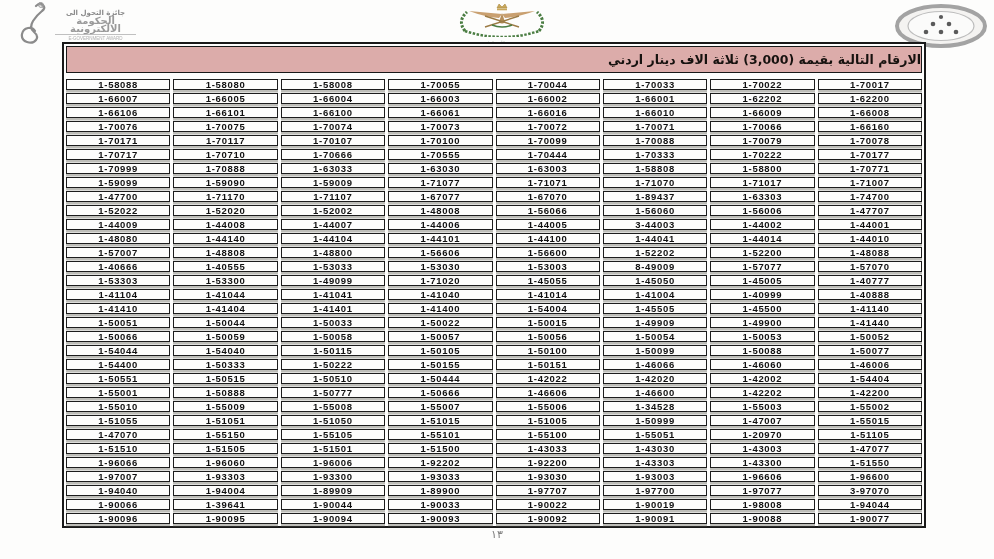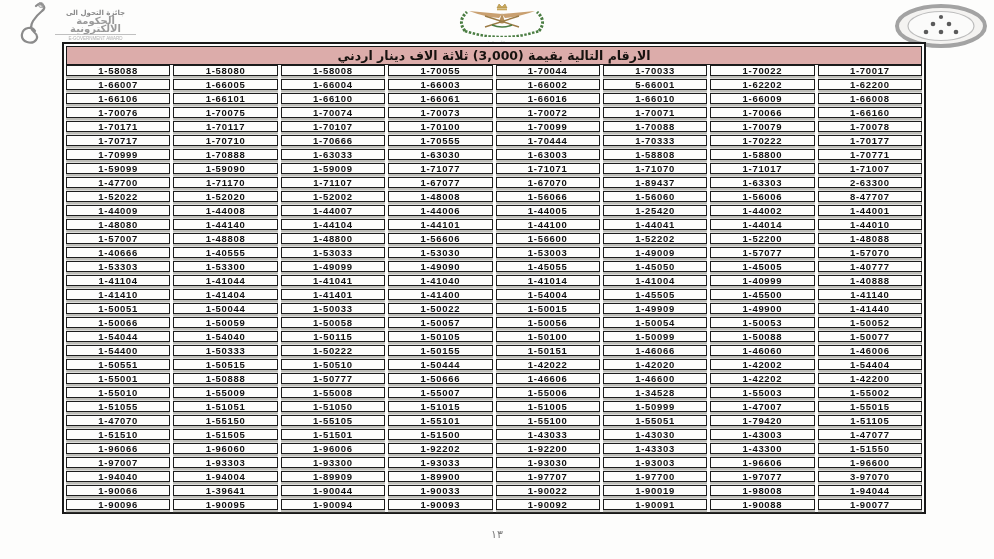--- a/index.html
+++ b/index.html
@@ -34,33 +34,33 @@
   .logo-right { position:absolute; left:893px; top:4px; width:96px; height:44px; }
 
   
   .table-wrap {
     position:absolute; left:62px; top:42px; width:864px;
     border:2.5px solid #191919;
     background:#fdfdfc;
     padding:2px;
   }
   .band {
-    height:19px;
+    height:27px;
     border:1.8px solid #191919;
-    display:flex; align-items:center; justify-content:center;
+    display:flex; align-items:center; justify-content:flex-start;
     direction:rtl;
   }
   .band .band-title {
     font-family:"DejaVu Sans", sans-serif;
     font-weight:bold; font-size:12.5px; color:#17120f;
     letter-spacing:0; line-height:17px;
     transform:scaleY(1.02);
   }
   .grid {
-    margin-top:0;
+    margin-top:6px;
     display:grid;
     grid-template-columns:repeat(8, 1fr);
     column-gap:3px;
     row-gap:3px;
   }
   .cell {
     height:11px;
     border:1.3px solid #1c1c1c;
     background:#fdfdfc;
     display:flex; align-items:center; justify-content:center;
@@ -141,21 +141,21 @@
         <div class="cell">1-70055</div>
         <div class="cell">1-70044</div>
         <div class="cell">1-70033</div>
         <div class="cell">1-70022</div>
         <div class="cell">1-70017</div>
         <div class="cell">1-66007</div>
         <div class="cell">1-66005</div>
         <div class="cell">1-66004</div>
         <div class="cell">1-66003</div>
         <div class="cell">1-66002</div>
-        <div class="cell">5-66001</div>
+        <div class="cell">1-66001</div>
         <div class="cell">1-62202</div>
         <div class="cell">1-62200</div>
         <div class="cell">1-66106</div>
         <div class="cell">1-66101</div>
         <div class="cell">1-66100</div>
         <div class="cell">1-66061</div>
         <div class="cell">1-66016</div>
         <div class="cell">1-66010</div>
         <div class="cell">1-66009</div>
         <div class="cell">1-66008</div>
@@ -199,35 +199,35 @@
         <div class="cell">1-71070</div>
         <div class="cell">1-71017</div>
         <div class="cell">1-71007</div>
         <div class="cell">1-47700</div>
         <div class="cell">1-71170</div>
         <div class="cell">1-71107</div>
         <div class="cell">1-67077</div>
         <div class="cell">1-67070</div>
         <div class="cell">1-89437</div>
         <div class="cell">1-63303</div>
-        <div class="cell">2-63300</div>
+        <div class="cell">1-74700</div>
         <div class="cell">1-52022</div>
         <div class="cell">1-52020</div>
         <div class="cell">1-52002</div>
         <div class="cell">1-48008</div>
         <div class="cell">1-56066</div>
         <div class="cell">1-56060</div>
         <div class="cell">1-56006</div>
-        <div class="cell">8-47707</div>
+        <div class="cell">1-47707</div>
         <div class="cell">1-44009</div>
         <div class="cell">1-44008</div>
         <div class="cell">1-44007</div>
         <div class="cell">1-44006</div>
         <div class="cell">1-44005</div>
-        <div class="cell">1-25420</div>
+        <div class="cell">3-44003</div>
         <div class="cell">1-44002</div>
         <div class="cell">1-44001</div>
         <div class="cell">1-48080</div>
         <div class="cell">1-44140</div>
         <div class="cell">1-44104</div>
         <div class="cell">1-44101</div>
         <div class="cell">1-44100</div>
         <div class="cell">1-44041</div>
         <div class="cell">1-44014</div>
         <div class="cell">1-44010</div>
@@ -237,27 +237,27 @@
         <div class="cell">1-56606</div>
         <div class="cell">1-56600</div>
         <div class="cell">1-52202</div>
         <div class="cell">1-52200</div>
         <div class="cell">1-48088</div>
         <div class="cell">1-40666</div>
         <div class="cell">1-40555</div>
         <div class="cell">1-53033</div>
         <div class="cell">1-53030</div>
         <div class="cell">1-53003</div>
-        <div class="cell">1-49009</div>
+        <div class="cell">8-49009</div>
         <div class="cell">1-57077</div>
         <div class="cell">1-57070</div>
         <div class="cell">1-53303</div>
         <div class="cell">1-53300</div>
         <div class="cell">1-49099</div>
-        <div class="cell">1-49090</div>
+        <div class="cell">1-71020</div>
         <div class="cell">1-45055</div>
         <div class="cell">1-45050</div>
         <div class="cell">1-45005</div>
         <div class="cell">1-40777</div>
         <div class="cell">1-41104</div>
         <div class="cell">1-41044</div>
         <div class="cell">1-41041</div>
         <div class="cell">1-41040</div>
         <div class="cell">1-41014</div>
         <div class="cell">1-41004</div>
@@ -334,21 +334,21 @@
         <div class="cell">1-51005</div>
         <div class="cell">1-50999</div>
         <div class="cell">1-47007</div>
         <div class="cell">1-55015</div>
         <div class="cell">1-47070</div>
         <div class="cell">1-55150</div>
         <div class="cell">1-55105</div>
         <div class="cell">1-55101</div>
         <div class="cell">1-55100</div>
         <div class="cell">1-55051</div>
-        <div class="cell">1-79420</div>
+        <div class="cell">1-20970</div>
         <div class="cell">1-51105</div>
         <div class="cell">1-51510</div>
         <div class="cell">1-51505</div>
         <div class="cell">1-51501</div>
         <div class="cell">1-51500</div>
         <div class="cell">1-43033</div>
         <div class="cell">1-43030</div>
         <div class="cell">1-43003</div>
         <div class="cell">1-47077</div>
         <div class="cell">1-96066</div>

